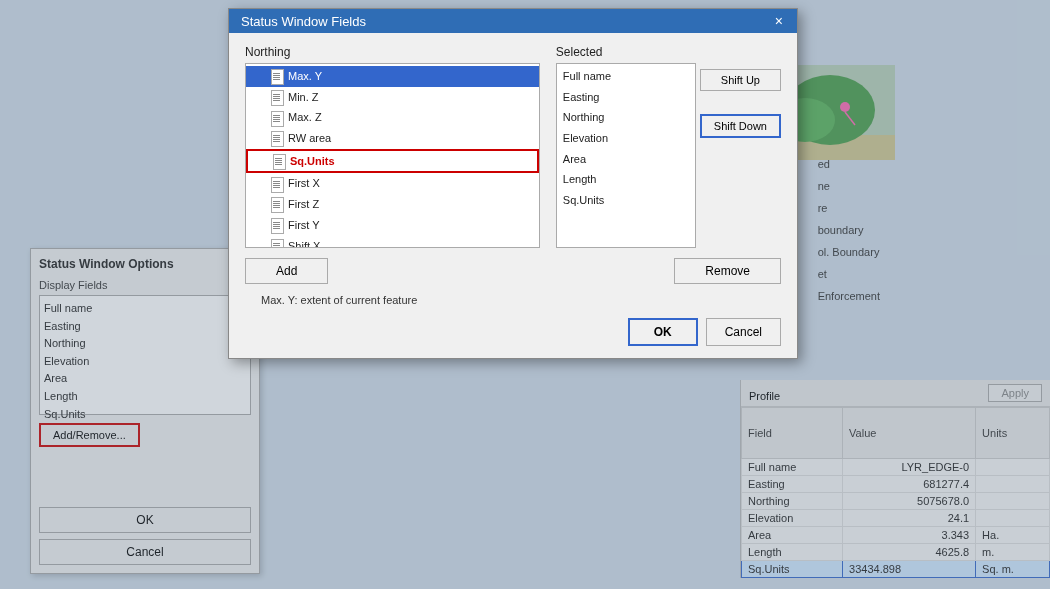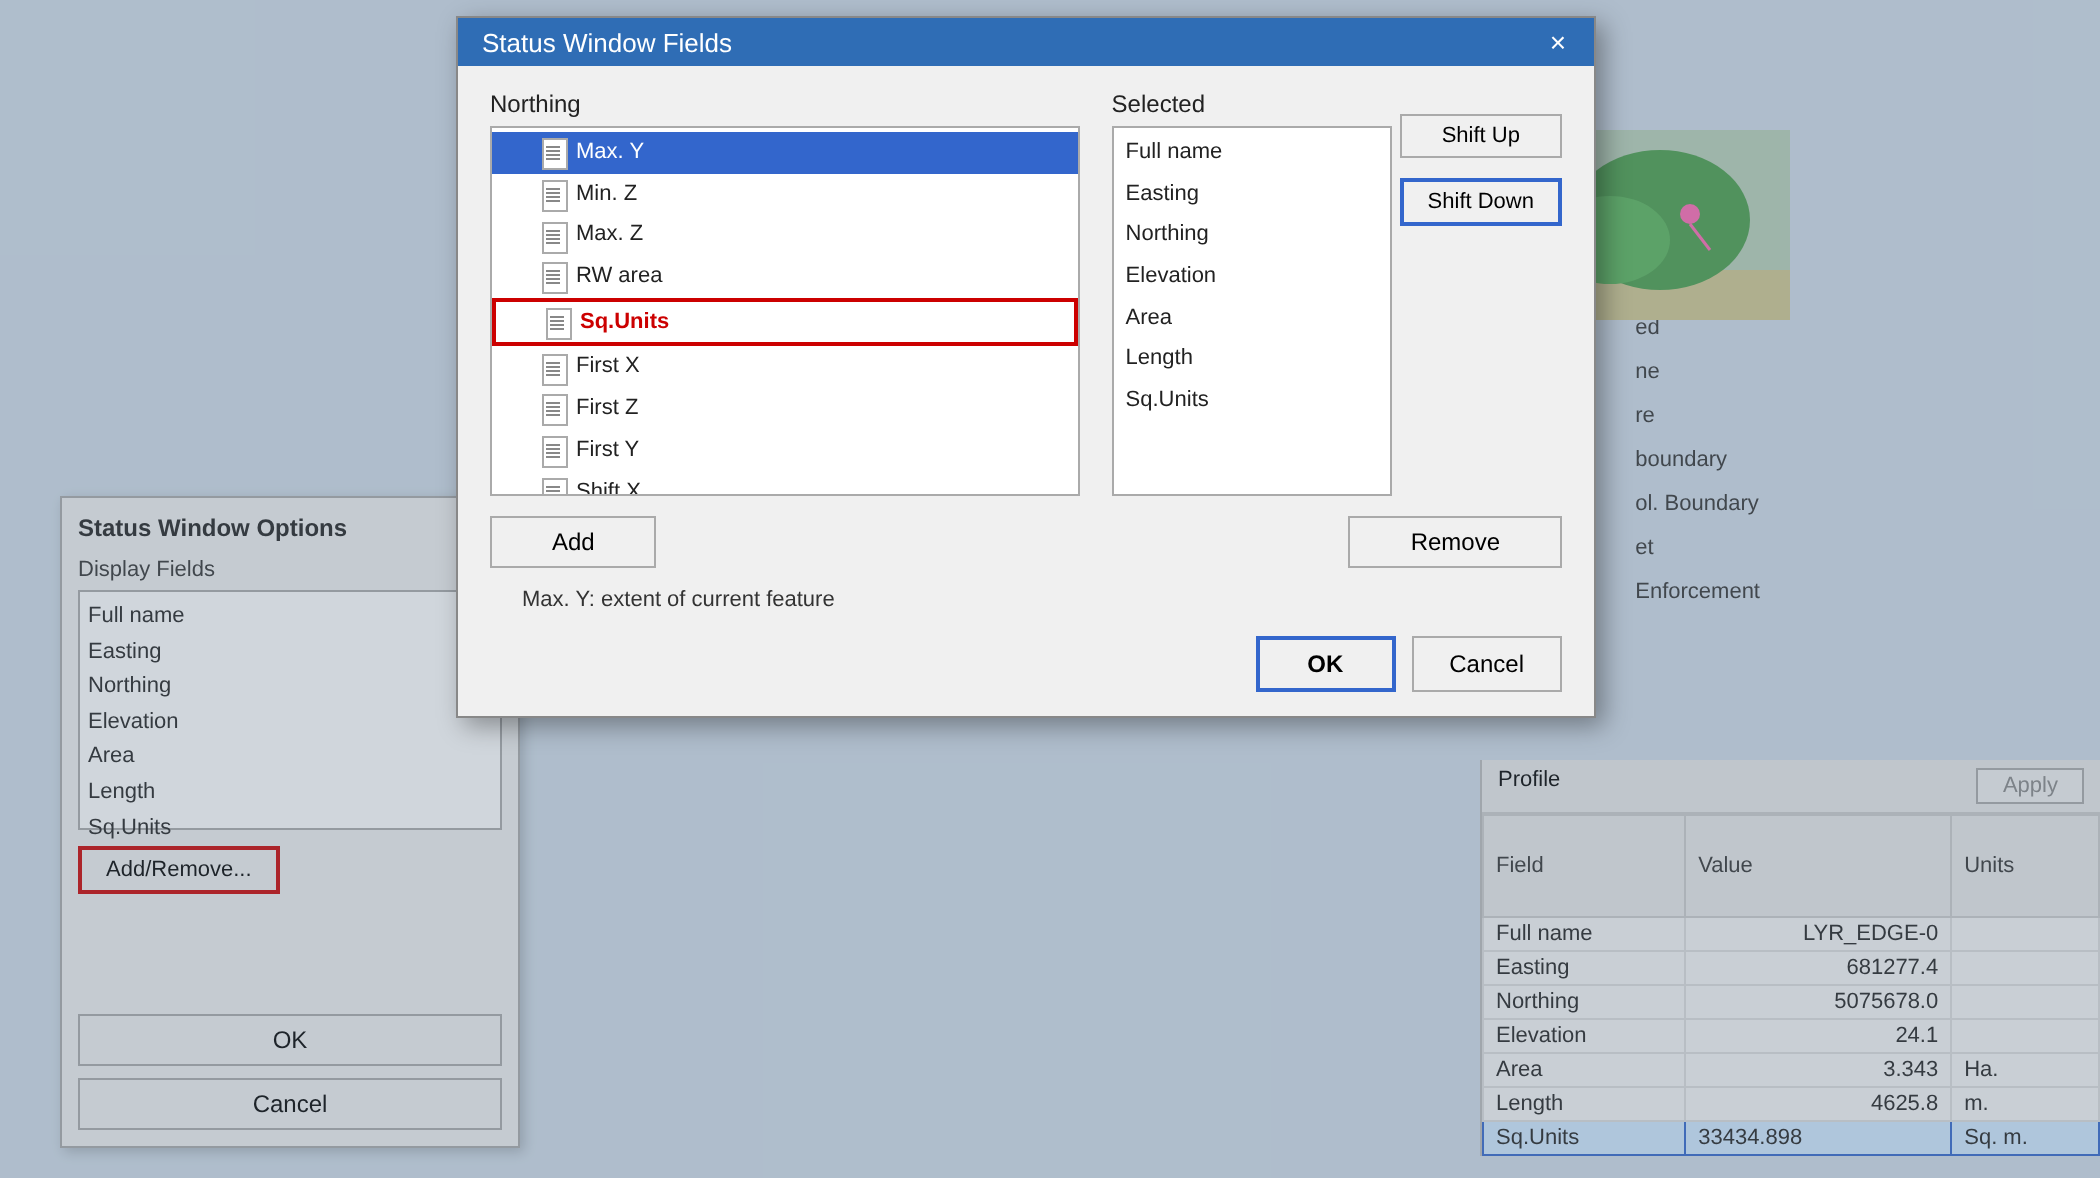--- a/index.html
+++ b/index.html
@@ -248,22 +248,22 @@
     .selected-list-item {
       padding: 1px 2px;
       line-height: 1.7;
       cursor: pointer;
     }
 
     
     .shift-buttons {
       display: flex;
       flex-direction: column;
-      gap: 10px;
-      margin-top: 12px;
+      gap: 23px;
+      margin-top: 24px;
       margin-left: 4px;
     }
     .shift-btn {
       background: #f0f0f0;
       border: 1px solid #aaa;
       padding: 4px 12px;
       font-size: 11px;
       cursor: pointer;
       white-space: nowrap;
     }
@@ -371,21 +371,21 @@
   <rect x="0" y="70" width="145" height="25" fill="#d0c890"></rect>
 
   <ellipse cx="80" cy="45" rx="45" ry="35" fill="#4a9e4a"></ellipse>
   <ellipse cx="55" cy="55" rx="30" ry="22" fill="#5ab55a"></ellipse>
 
   <circle cx="95" cy="42" r="5" fill="#ff69b4"></circle>
   <line x1="95" y1="47" x2="105" y2="60" stroke="#ff69b4" stroke-width="1.5"></line>
 </svg>
 
 <div style="position:absolute;top:380px;right:0;width:310px;background:#f5f5f5;border-left:1px solid #bbb;">
-  <div style="display:flex;justify-content:space-between;align-items:flex-start;padding:4px 8px;background:#e8e8e8;border-bottom:1px solid #ccc;">
+  <div style="display:flex;justify-content:space-between;align-items:flex-end;padding:4px 8px;background:#e8e8e8;border-bottom:1px solid #ccc;">
     <span style="font-size:11px;">Profile</span>
     <button class="apply-btn">Apply</button>
   </div>
   <table class="data-table">
     <thead>
       <tr>
         <th>Field</th>
         <th>Value</th>
         <th>Units</th>
       </tr>

